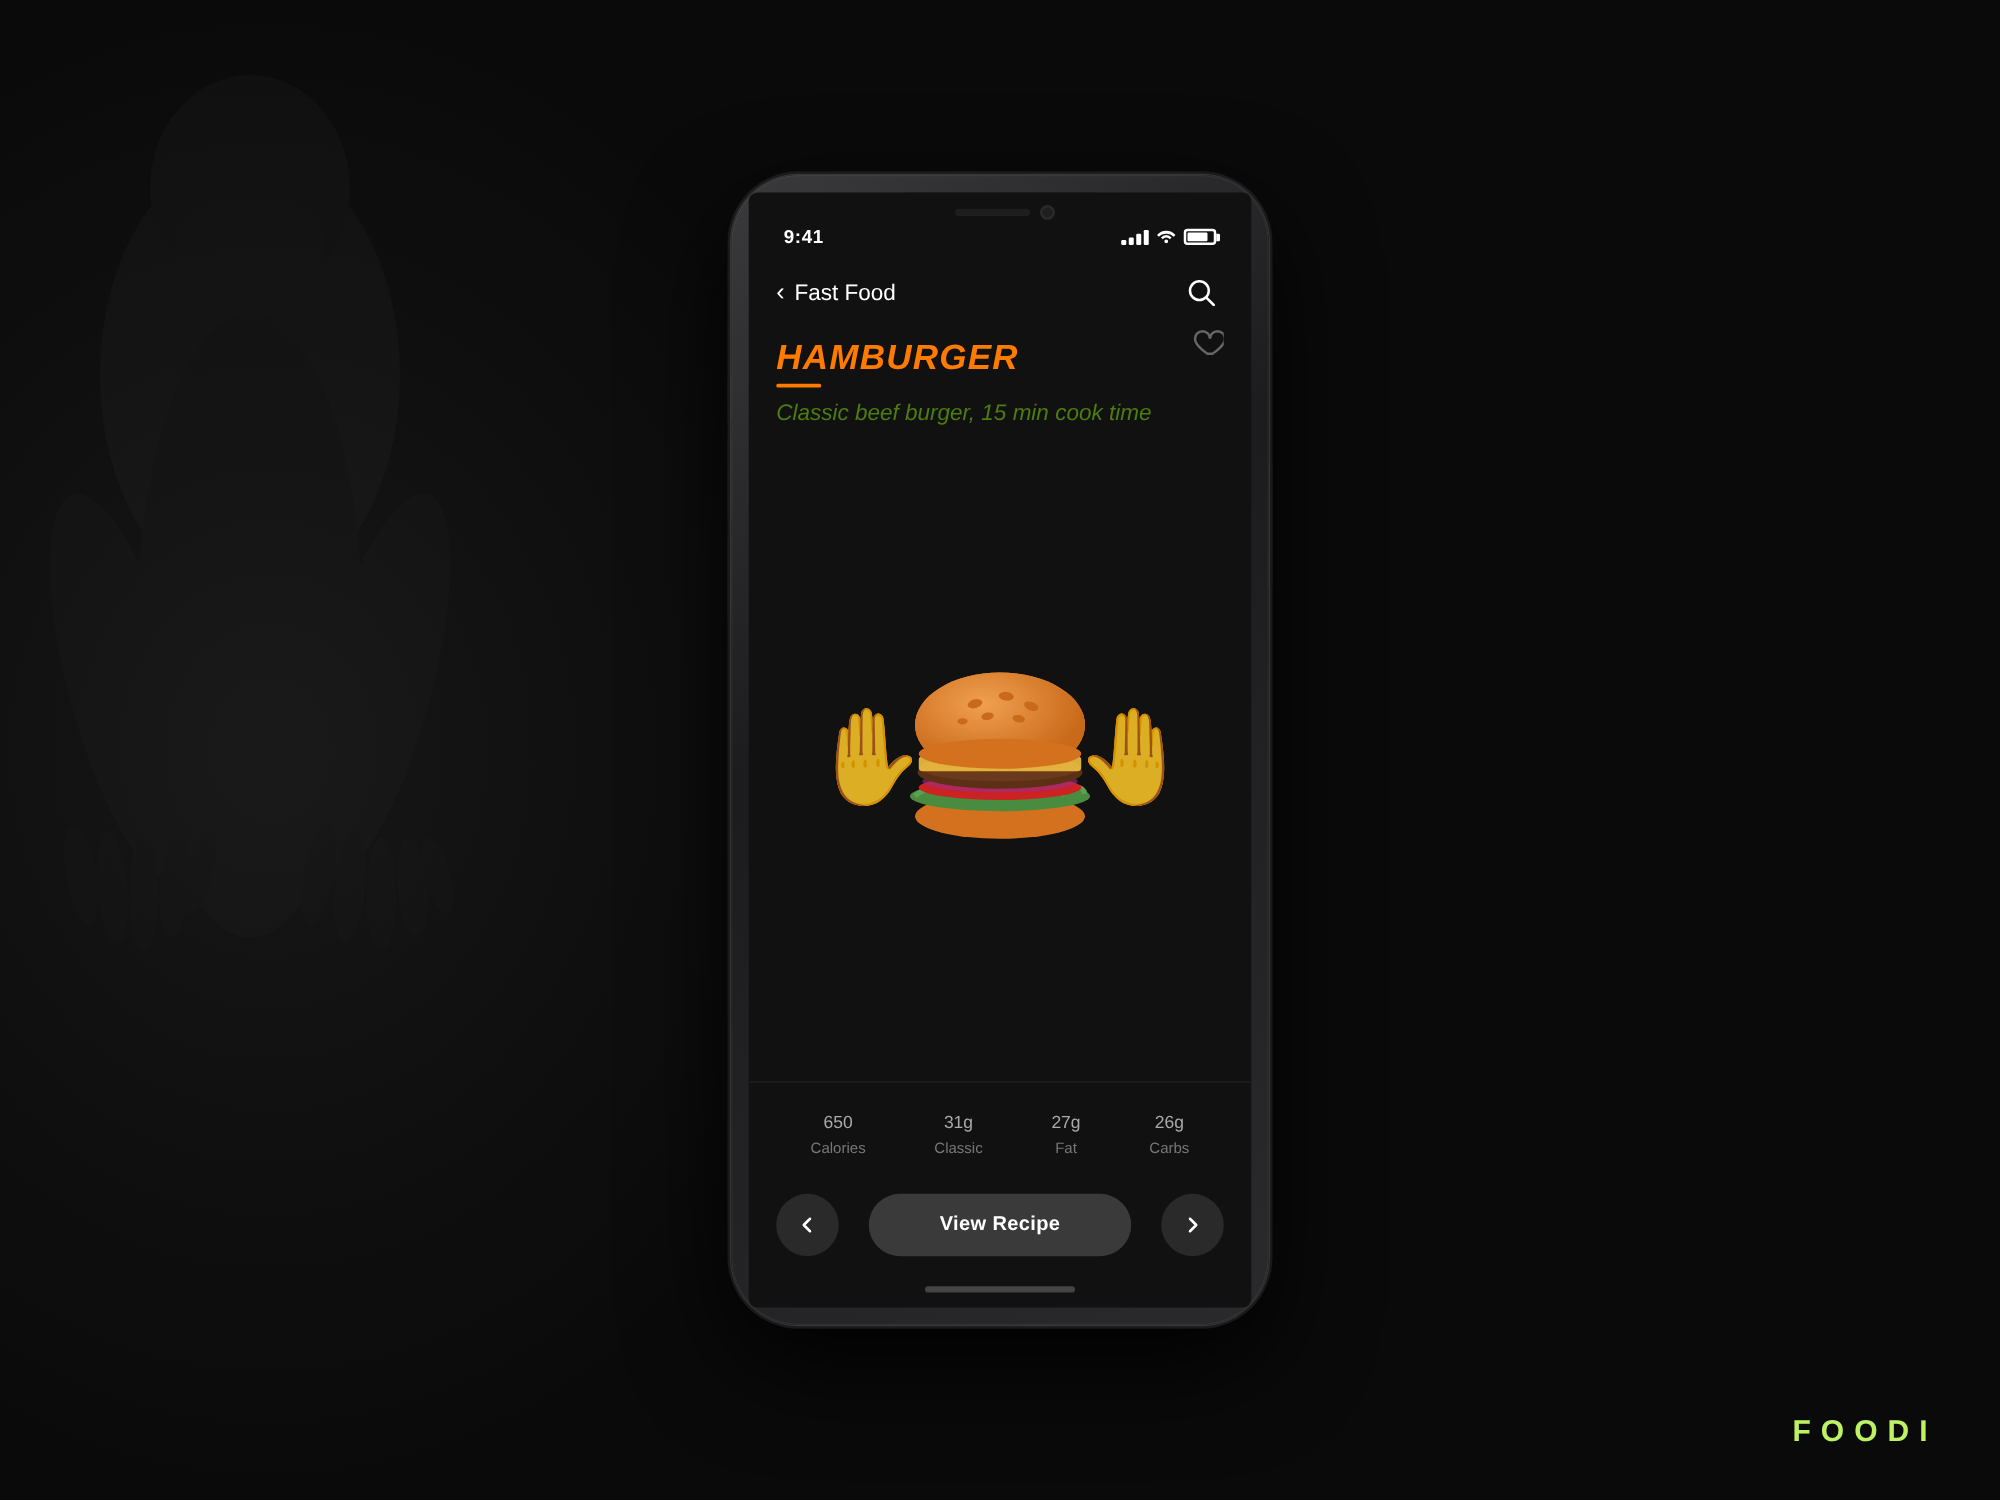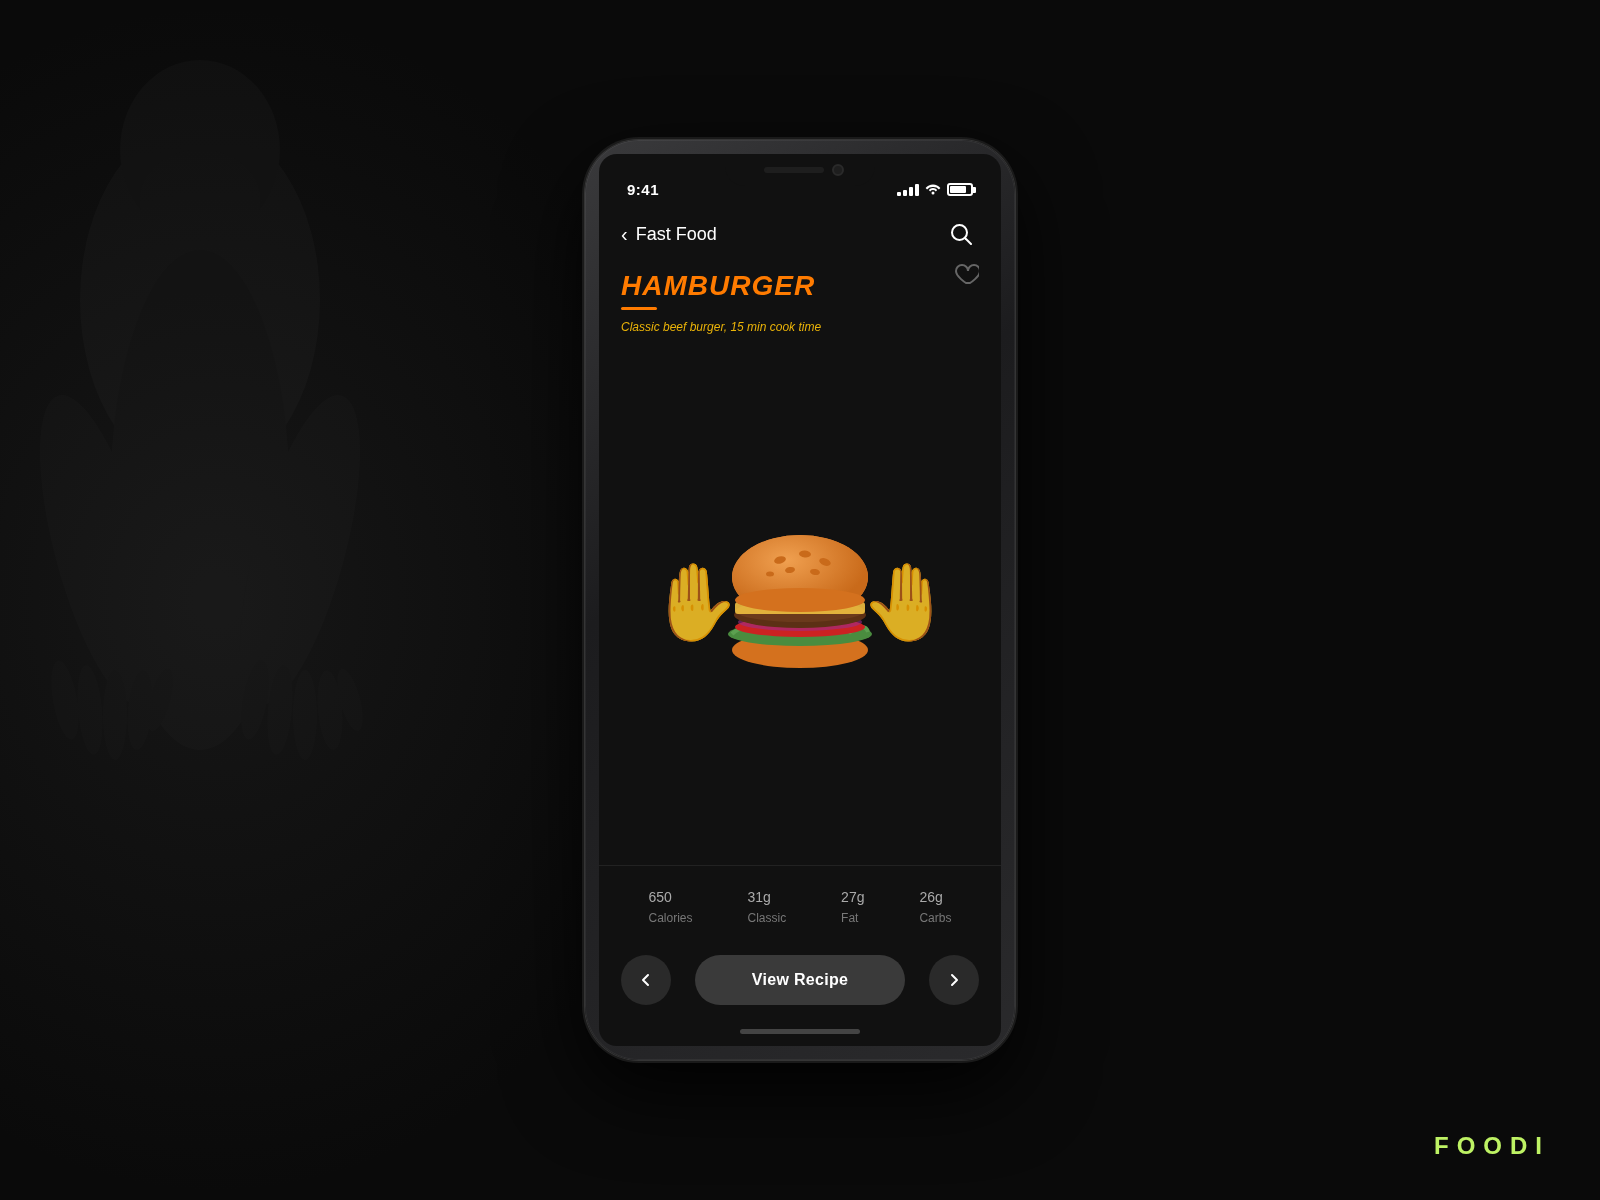--- a/index.html
+++ b/index.html
@@ -97,21 +97,21 @@
       border-radius: 0 2px 2px 0;
     }
 
     
     .phone-screen {
       position: absolute;
       top: 14px;
       left: 14px;
       right: 14px;
       bottom: 14px;
-      border-radius: 18px;
+      border-radius: 7px;
       background: #111111;
       overflow: hidden;
       padding-left: 43px;
     }
 
     
     .notch {
       position: absolute;
       top: 0;
       left: 50%;
@@ -255,22 +255,22 @@
       text-transform: uppercase;
     }
     .food-title-underline {
       width: 36px;
       height: 3px;
       background: #ff7b00;
       margin-top: 5px;
       border-radius: 2px;
     }
     .food-description {
-      font-size: 12px;
-      color: #eab308;
+      font-size: 18px;
+      color: #4d7c0f;
       margin-top: 10px;
     }
 
     
     .heart-btn {
       position: absolute;
       right: 22px;
       top: 0;
     }
 
@@ -317,21 +317,21 @@
     
     .nutrition-row {
       display: flex;
       justify-content: space-around;
       padding: 16px 22px 20px;
       border-top: 1px solid #222222;
     }
     .nutrition-item {
       display: flex;
       flex-direction: column;
-      align-items: flex-start;
+      align-items: center;
       gap: 3px;
     }
     .nutrition-value {
       font-size: 22px;
       font-weight: 700;
       color: #ffffff;
     }
     .nutrition-value span {
       font-size: 14px;
       font-weight: 500;

